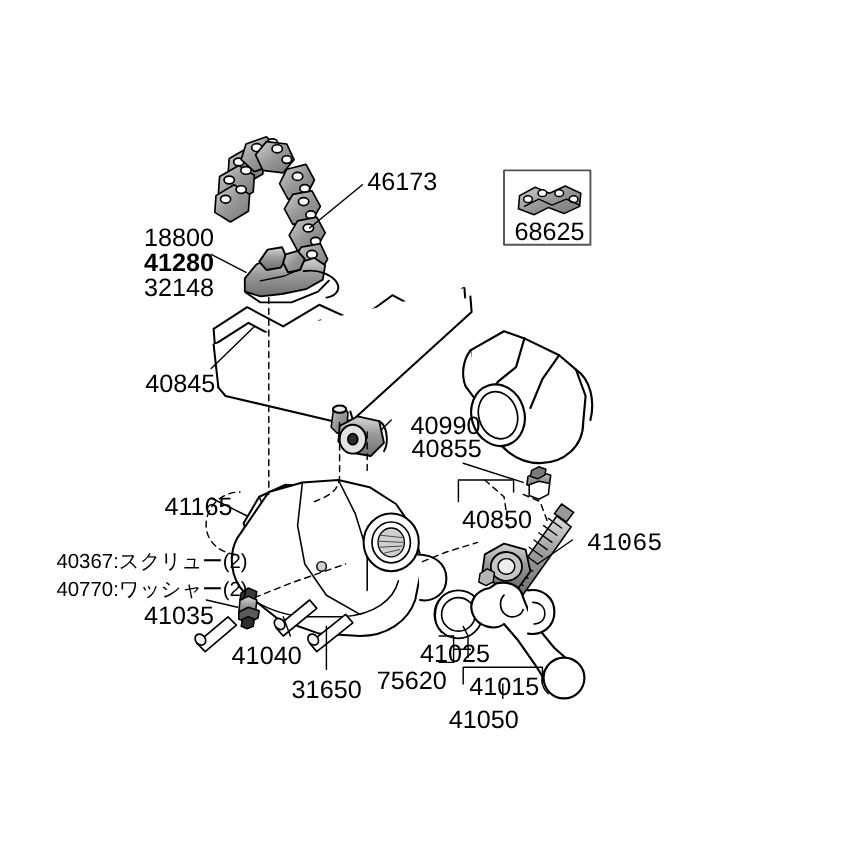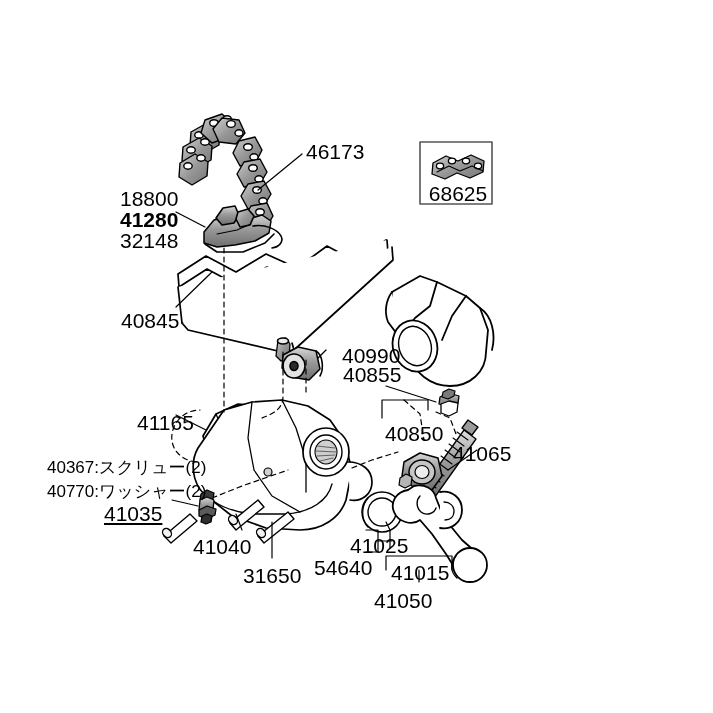--- a/index.html
+++ b/index.html
@@ -264,26 +264,26 @@
 
   <div id="labels">
       <div class="lbl" style="left: 306px; top: 141px;">46173</div>
       <div class="lbl" style="left: 120px; top: 188px;">18800</div>
       <div class="lbl" style="left: 120px; top: 209px; font-weight: bold;">41280</div>
       <div class="lbl" style="left: 120px; top: 230px;">32148</div>
       <div class="lbl" style="left: 121px; top: 310px;">40845</div>
       <div class="lbl" style="left: 342px; top: 345px;">40990</div>
       <div class="lbl" style="left: 343px; top: 364px;">40855</div>
       <div class="lbl" style="left: 385px; top: 423px; text-align: right;">40850</div>
-      <div class="lbl" style="left: 453px; top: 443px;">41065</div>
+      <div class="lbl" style="left: 489px; top: 443px; font-family: Liberation Mono, monospace;">41065</div>
       <div class="lbl" style="left: 121px; top: 412px; margin-left: 16px;">41165</div>
       <div class="lbl lbl-jp" style="left: 7px; top: 457px;">40367:スクリュー(2)</div>
       <div class="lbl lbl-jp" style="left: 7px; top: 481px;">40770:ワッシャー(2)</div>
-      <div class="lbl" style="left: 104px; top: 503px; text-decoration: underline;">41035</div>
+      <div class="lbl" style="left: 120px; top: 503px;">41035</div>
       <div class="lbl" style="left: 193px; top: 536px;">41040</div>
       <div class="lbl" style="left: 243px; top: 565px;">31650</div>
       <div class="lbl" style="left: 314px; top: 535px; margin-left: 36px;">41025</div>
-      <div class="lbl" style="left: 314px; top: 557px;">54640</div>
+      <div class="lbl" style="left: 314px; top: 557px;">75620</div>
       <div class="lbl" style="left: 391px; top: 562px;">41015</div>
       <div class="lbl" style="left: 374px; top: 590px;">41050</div>
     </div>
 
 </div>
 
 </body></html>

